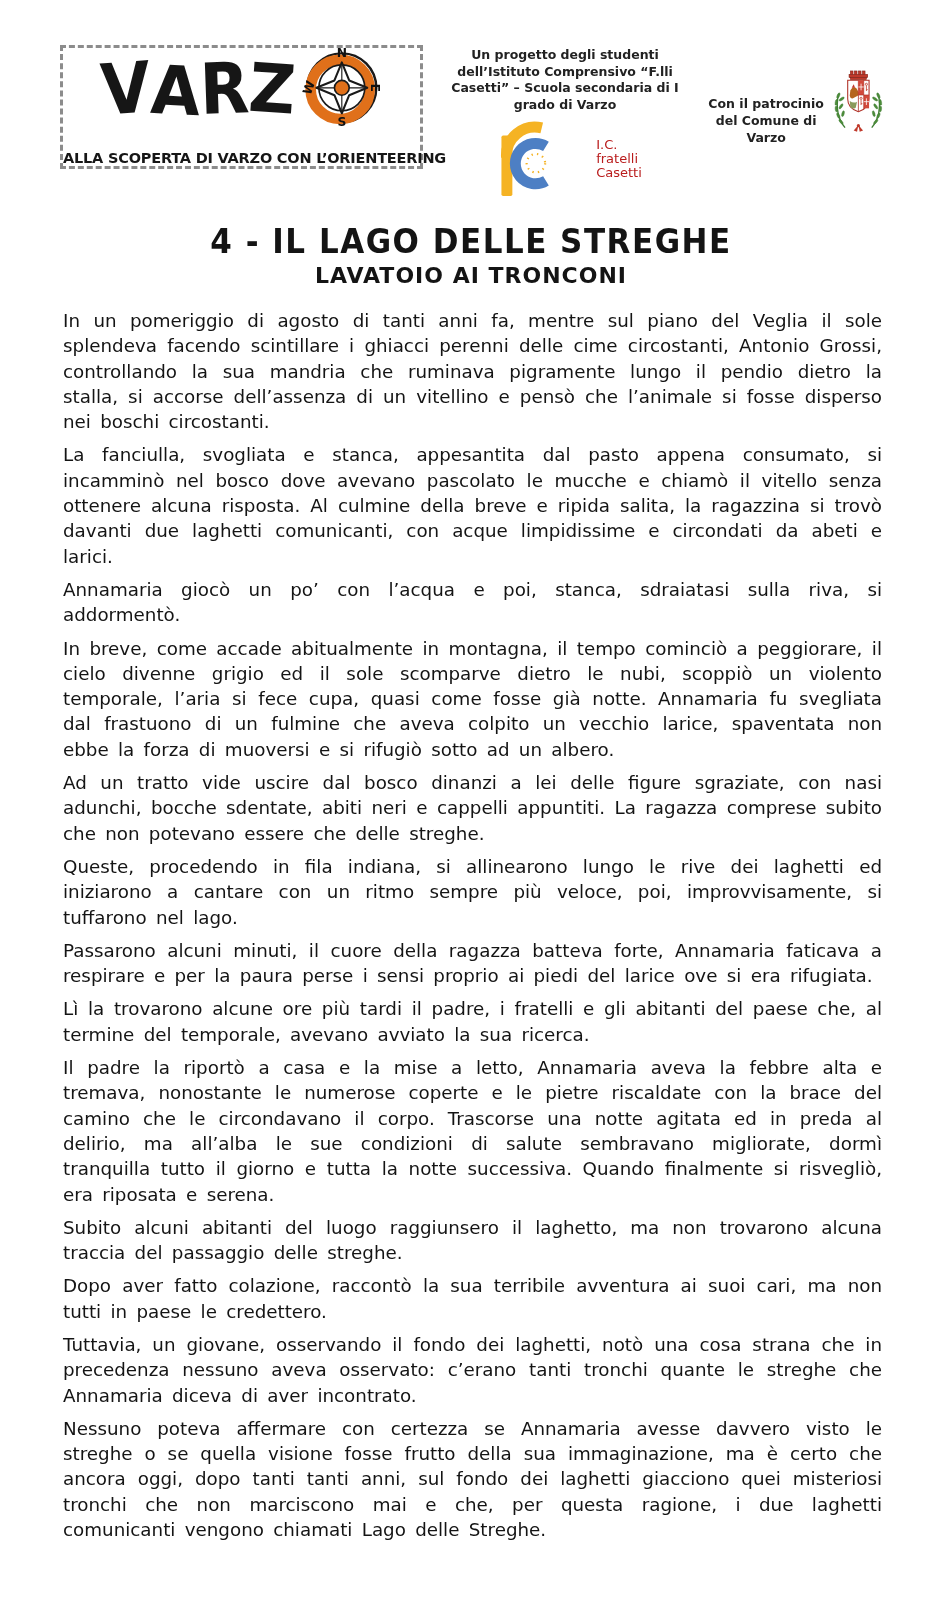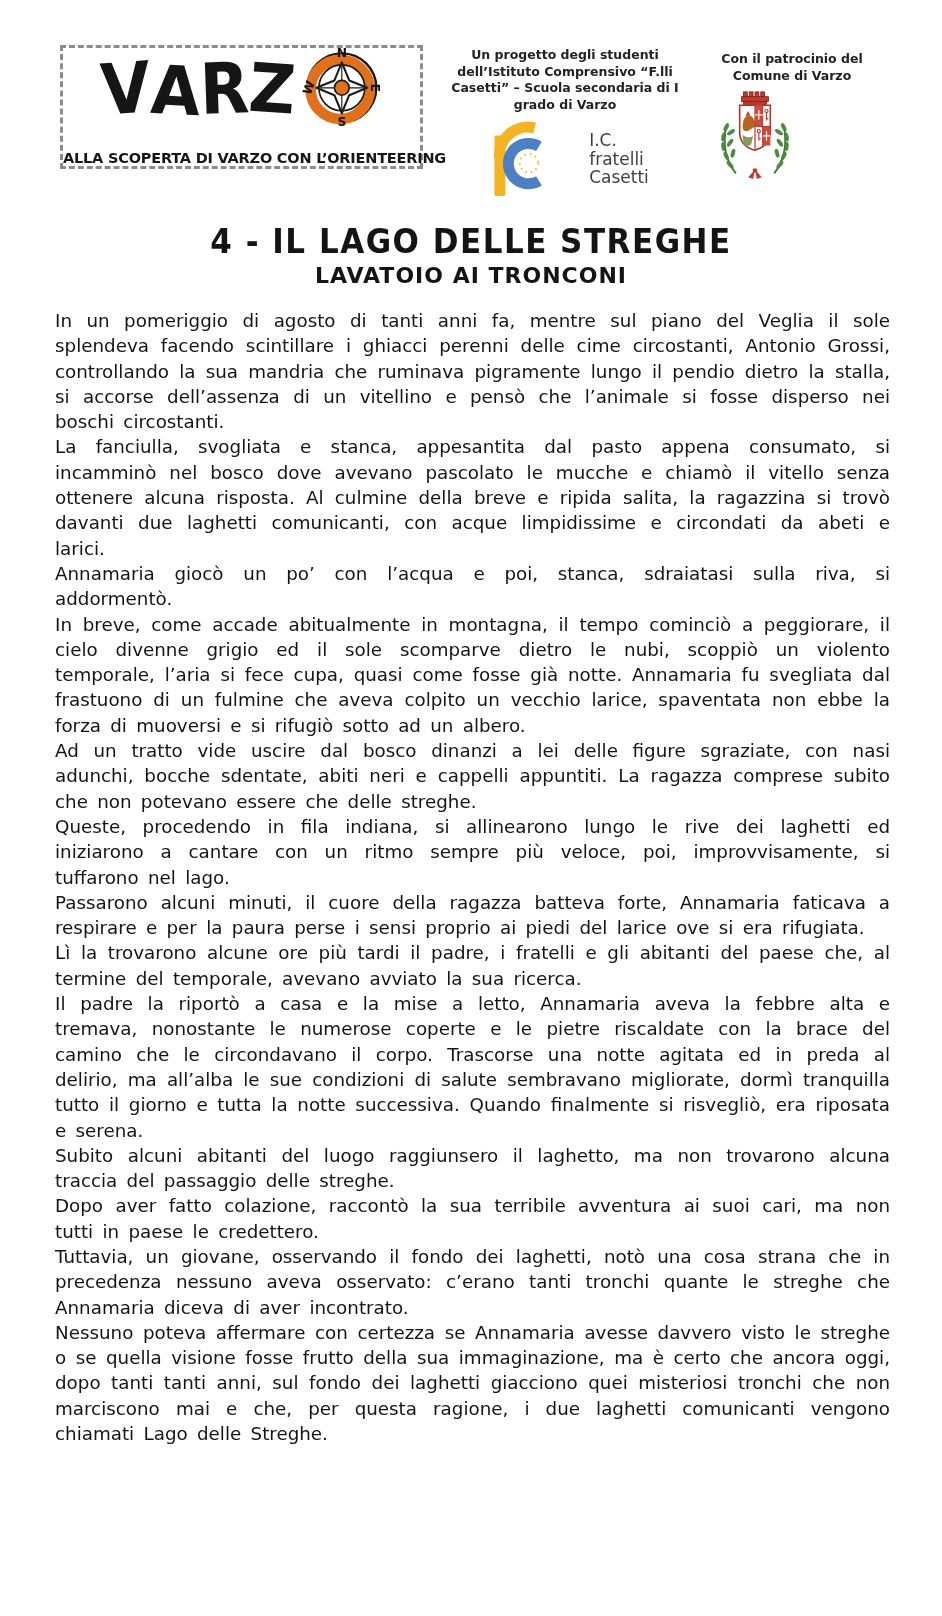--- a/index.html
+++ b/index.html
@@ -27,37 +27,37 @@
   .tagline{
     position:absolute;bottom:0;left:0;width:100%;text-align:left;
     font-weight:bold;font-size:14.5px;letter-spacing:-0.2px;color:#161616;white-space:nowrap;
   }
   .center-col{flex:1 1 auto;display:flex;flex-direction:column;align-items:center;margin-top:2px;}
   .credit{
     width:262px;text-align:center;font-size:12.5px;font-weight:bold;
     line-height:1.32;color:#222;
   }
   .school-logo{display:flex;align-items:center;margin-top:4px;}
-  .school-name{color:#404040;font-size:17px;line-height:1.1;margin-left:24px;}
-  .right-col{flex:0 0 auto;width:185px;display:flex;flex-direction:column;align-items:flex-start;margin-top:6px;}
+  .school-name{color:#b91c1c;font-size:13px;line-height:1.1;margin-left:24px;}
+  .right-col{flex:0 0 auto;width:185px;display:flex;align-items:flex-end;margin-top:6px;}
   .patronage{width:170px;text-align:center;font-size:12.5px;font-weight:bold;line-height:1.35;color:#222;}
   .crest{margin-top:4px;}
   
   .page-title{
     margin:22px 0 0 0;text-align:center;font-size:31px;font-weight:bold;
     letter-spacing:1.5px;color:#141414;transform:scaleY(1.08);
   }
   .page-subtitle{
     margin:4px 0 0 0;text-align:center;font-size:22px;font-weight:bold;
     letter-spacing:1px;color:#141414;
   }
   
   .story{margin:20px 52px 0 55px;}
   .story p{
-    margin:0;font-size:18.3px;line-height:25.3px;text-align:justify;
+    margin:8px;font-size:18.3px;line-height:25.3px;text-align:justify;
     word-spacing:3.5px;color:#141414;
   }
   svg text{font-family:"DejaVu Sans","Liberation Sans",sans-serif;}
 </style>
 </head>
 <body>
 
 <div class="page">
 
   <div class="header">

